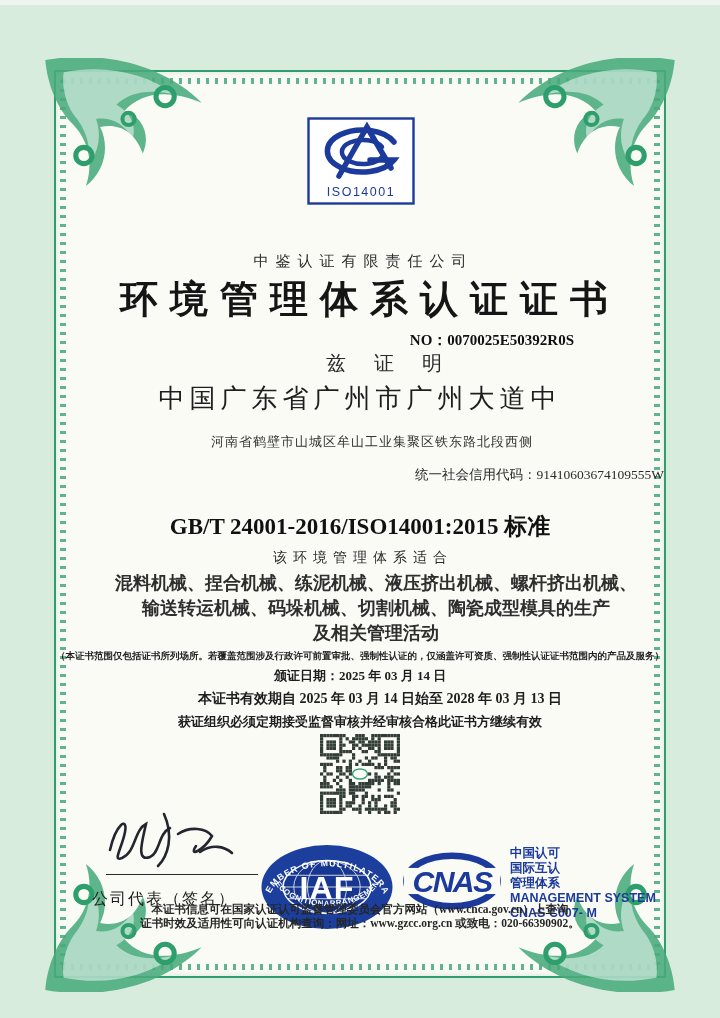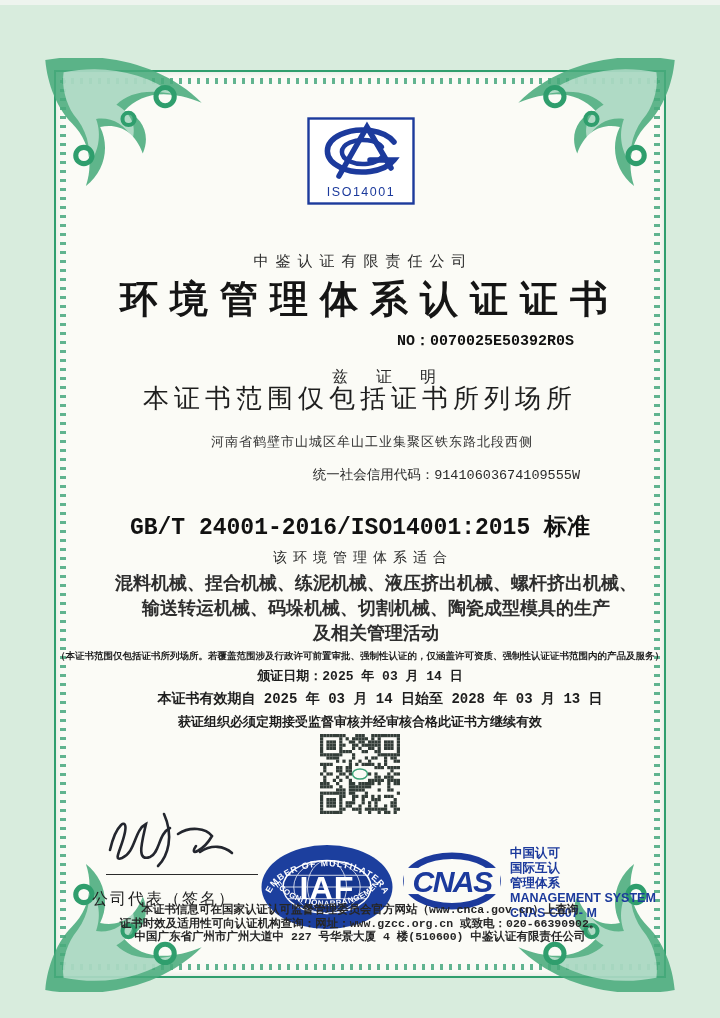--- a/index.html
+++ b/index.html
@@ -13,30 +13,30 @@
   .perf{position:absolute;pointer-events:none;opacity:.8;}
   .perf.h{left:62px;right:62px;height:6px;background:repeating-linear-gradient(90deg,#3aa276 0 3px,transparent 3px 9px);}
   .perf.v{top:80px;bottom:50px;width:6px;background:repeating-linear-gradient(180deg,#3aa276 0 3px,transparent 3px 9px);}
   .perf.t{top:78px}.perf.b{bottom:48px}.perf.l{left:60px}.perf.r{right:60px}
   .corner{position:absolute;width:165px;height:132px;pointer-events:none;}
   .corner.tl{left:42px;top:58px;}
   .corner.tr{right:42px;top:58px;transform:scaleX(-1);}
   .corner.bl{left:42px;bottom:26px;transform:scaleY(-1);}
   .corner.br{right:42px;bottom:26px;transform:scale(-1,-1);}
 
-  .line{position:absolute;left:56px;right:56px;text-align:center;font-family:Liberation Mono, monospace;}
+  .line{position:absolute;left:56px;right:56px;text-align:center;}
 
   .logo-box{position:absolute;left:306px;top:116px;width:110px;height:90px;}
   .issuer{top:252px;font-size:15px;letter-spacing:7px;text-indent:7px;color:#2c2c2c;}
   .title{top:274px;font-size:38px;font-weight:700;letter-spacing:12px;text-indent:12px;color:#151515;padding-left:8px;}
   .no-line{top:331px;text-align:right;padding-right:90px;font-size:15px;font-weight:700;color:#111;}
-  .certify{top:367px;font-size:16px;letter-spacing:28px;text-indent:28px;color:#2b2b2b;margin-left:48px;}
+  .certify{top:350px;font-size:20px;letter-spacing:28px;text-indent:28px;color:#2b2b2b;margin-left:48px;}
   .company{top:381px;font-size:26px;letter-spacing:5px;font-weight:500;color:#1e1e1e;}
   .address{top:433px;font-size:13px;letter-spacing:1px;color:#333;padding-left:24px;}
-  .credit{top:466px;text-align:right;padding-right:84px;font-size:13.5px;color:#2a2a2a;}
+  .credit{top:466px;text-align:right;font-size:13.5px;color:#2a2a2a;}
   .conform{top:494px;font-size:14px;letter-spacing:7px;text-indent:7px;color:#2b2b2b;}
   .standard{top:511px;font-size:23px;font-weight:700;color:#111;}
   .scope-intro{top:549px;font-size:14px;letter-spacing:6px;text-indent:6px;color:#2b2b2b;}
   .scope{top:571px;font-size:18px;font-weight:700;line-height:25px;color:#2e2e2e;
          font-family:"Liberation Sans","DejaVu Sans",sans-serif;margin-left:32px;}
   .note{top:650px;font-size:9.5px;font-weight:600;color:#222;}
   .issue-date{top:667px;font-size:13px;font-weight:700;color:#1d1d1d;}
   .validity{top:690px;font-size:14px;font-weight:700;color:#1d1d1d;margin-left:40px;}
   .surveillance{top:713px;font-size:13px;font-weight:700;color:#1d1d1d;}
   .qr{position:absolute;left:320px;top:734px;width:80px;height:80px;}
@@ -93,21 +93,21 @@
       <path d="M76,31 A21,12 0 1 0 76,41" stroke-width="4.5"></path>
       <path d="M33,60 L61,11 L85,52" stroke-width="5.5"></path>
     </g>
     <text x="55" y="80" text-anchor="middle" font-size="12.5" letter-spacing="1.5" fill="#1c3a9c" font-family="Liberation Sans, DejaVu Sans, sans-serif">ISO14001</text>
   </svg>
 
   <div class="line issuer">中鉴认证有限责任公司</div>
   <div class="line title">环境管理体系认证证书</div>
   <div class="line no-line"><span>NO：</span><span>0070025E50392R0S</span></div>
   <div class="line certify">兹证明</div>
-  <div class="line company">本证书范围仅包括证书所列场所</div>
+  <div class="line company">中国广东省广州市广州大道中</div>
   <div class="line address">河南省鹤壁市山城区牟山工业集聚区铁东路北段西侧</div>
   <div class="line credit"><span>统一社会信用代码：</span><span>91410603674109555W</span></div>
   <div class="line standard">GB/T 24001-2016/ISO14001:2015 标准</div>
   <div class="line scope-intro">该环境管理体系适合</div>
   <div class="line scope">
     <div>混料机械、捏合机械、练泥机械、液压挤出机械、螺杆挤出机械、</div>
     <div>输送转运机械、码垛机械、切割机械、陶瓷成型模具的生产</div>
     <div>及相关管理活动</div>
   </div>
   <div class="line note">（本证书范围仅包括证书所列场所。若覆盖范围涉及行政许可前置审批、强制性认证的，仅涵盖许可资质、强制性认证证书范围内的产品及服务）</div>
@@ -481,16 +481,15 @@
       <div>国际互认</div>
       <div>管理体系</div>
       <div>MANAGEMENT SYSTEM</div>
       <div>CNAS C007- M</div>
     </div>
   </div>
 
   <div class="line footer">
     <div>本证书信息可在国家认证认可监督管理委员会官方网站（www.cnca.gov.cn）上查询</div>
     <div>证书时效及适用性可向认证机构查询：网址：www.gzcc.org.cn 或致电：020-66390902。</div>
-    <div>中国广东省广州市广州大道中 227 号华景大厦 4 楼(510600)  中鉴认证有限责任公司</div>
   </div>
 
 </div>
 
 </body></html>

